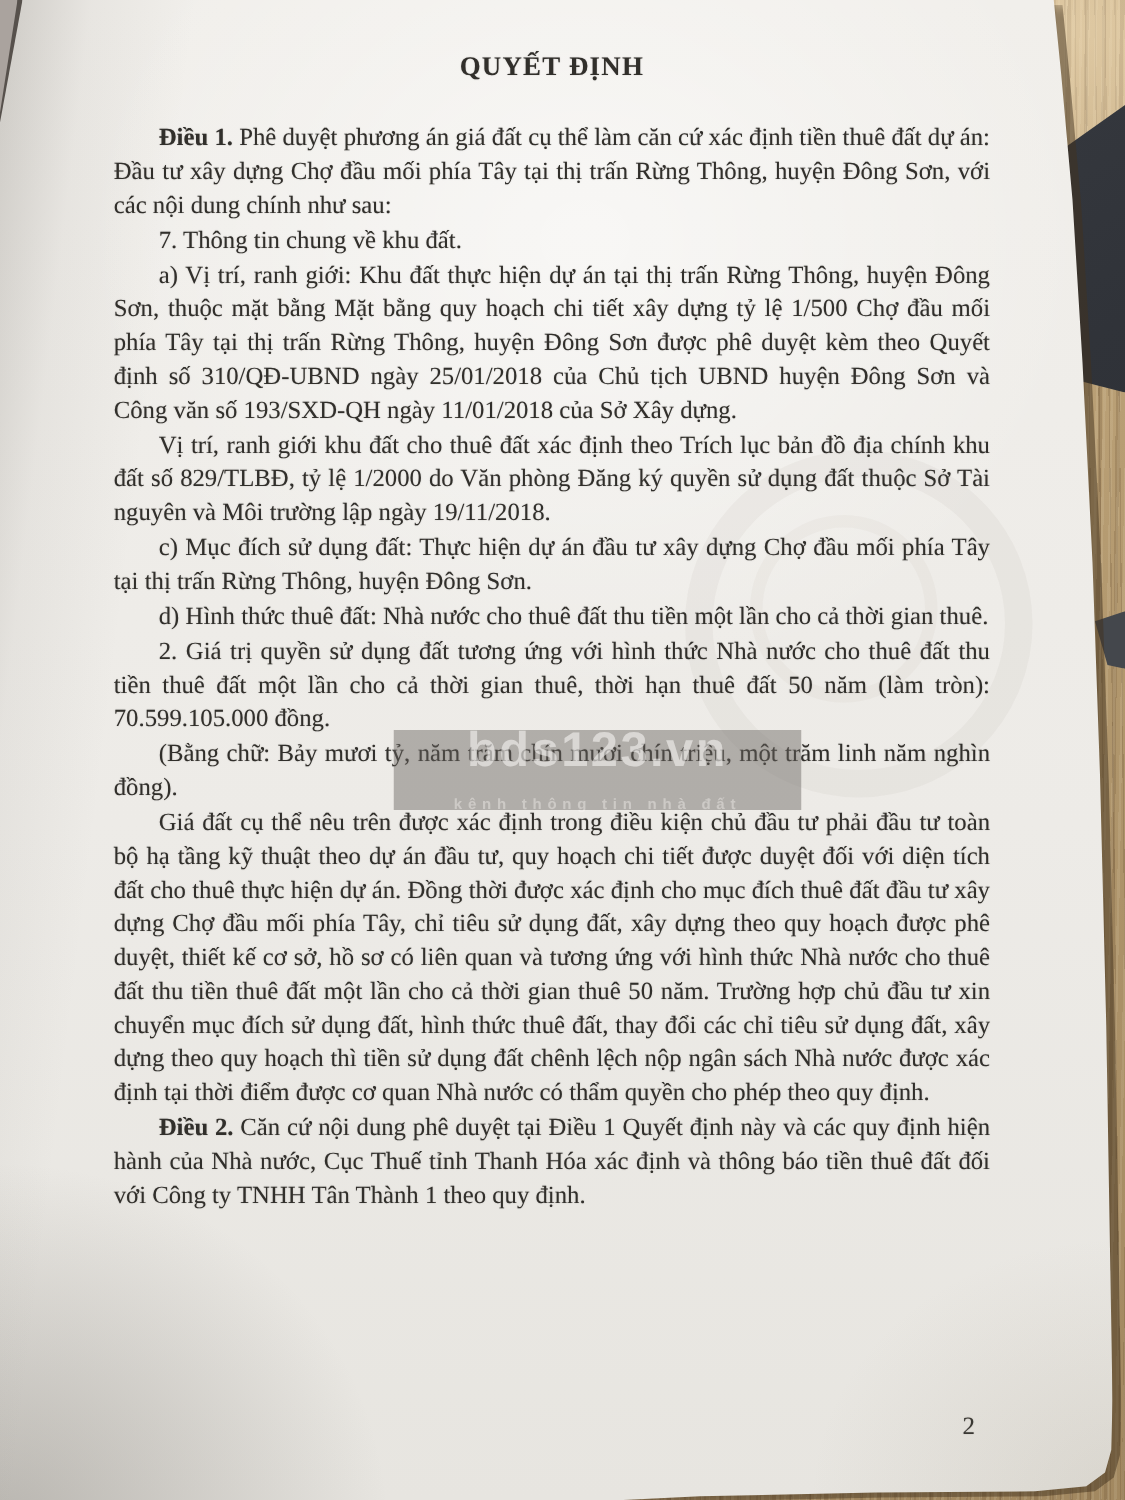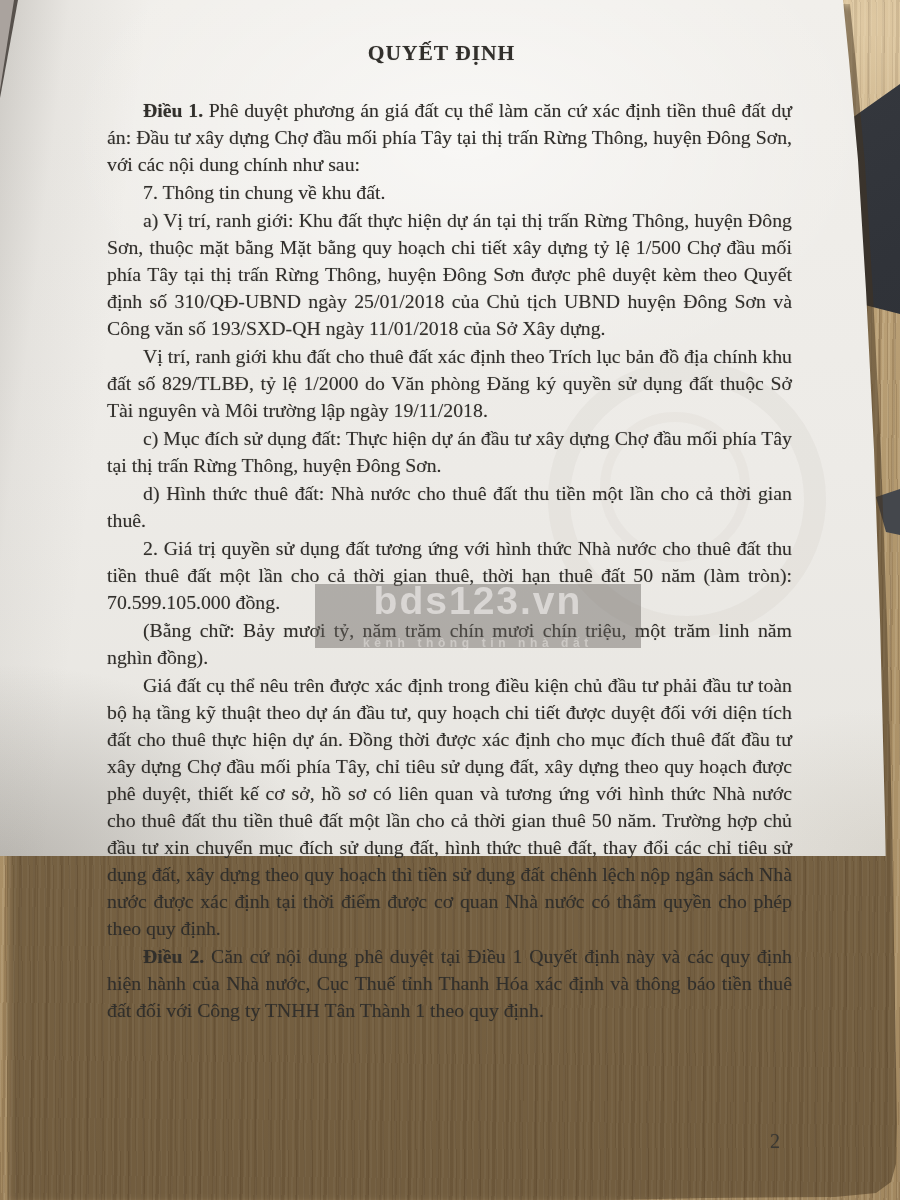--- a/index.html
+++ b/index.html
@@ -23,21 +23,21 @@
     clip-path:polygon(876px 497px, 900px 489px, 900px 535px, 886px 532px);
     background:#44474c;}
 
   
   .paper-shadow{position:absolute;left:0;top:0;width:900px;height:1200px;
     transform:translate(7px,4px);filter:blur(5px);
     clip-path:polygon(0 0,843px 0,849px 60px,858px 160px,866px 290px,874px 450px,880px 620px,885px 820px,888px 1000px,890px 1120px,889px 1160px,884px 1178px,869px 1189px,828px 1193px,700px 1194px,560px 1197px,478px 1201px,0 1201px);
     background:rgba(66,50,30,0.5);}
 
   
-  .paper{position:absolute;left:0;top:0;width:900px;height:856px;
+  .paper{position:absolute;left:0;top:0;width:900px;height:1200px;
     clip-path:polygon(0 0,843px 0,849px 60px,858px 160px,866px 290px,874px 450px,880px 620px,885px 820px,888px 1000px,890px 1120px,889px 1160px,884px 1178px,869px 1189px,828px 1193px,700px 1194px,560px 1197px,478px 1201px,0 1201px);
     background:
       radial-gradient(62% 42% at 52% 16%, rgba(255,255,255,0.55), transparent 72%),
       linear-gradient(97deg, rgba(122,117,109,0.30) 0%, rgba(122,117,109,0.08) 7%, transparent 15%),
       radial-gradient(48% 34% at 0% 102%, rgba(108,103,96,0.38), transparent 72%),
       radial-gradient(40% 25% at 100% 100%, rgba(150,140,120,0.18), transparent 70%),
       linear-gradient(180deg,#f1efeb 0%, #edebe7 55%, #e7e5e0 100%);}
 
   
   .corner-dark{position:absolute;left:0;top:0;width:900px;height:1200px;
@@ -49,21 +49,21 @@
   .seal{position:absolute;left:548px;top:360px;width:234px;height:234px;border-radius:50%;
     border:22px solid rgba(176,168,154,0.10);}
   .seal-inner{position:absolute;left:600px;top:412px;width:130px;height:130px;border-radius:50%;
     border:10px solid rgba(176,168,154,0.08);}
 
   
   .text-col{position:absolute;left:91px;top:30px;width:701px;color:#312f2b;
     font-size:19.8px;line-height:27px;
     text-shadow:0 0 1px rgba(54,50,46,0.35);}
   .doc-title{text-align:center;font-weight:bold;font-size:21.5px;letter-spacing:1px;margin:10px 0 30px 0;}
-  .para{text-align:justify;text-indent:36px;margin:0 0 1px 16px;}
+  .para{text-align:justify;text-indent:36px;margin:0 0 1px 0;}
   .para.italic{}
   .para b{font-weight:bold;}
 
   
   .wm{position:absolute;left:315px;top:584px;width:326px;height:64px;
     background:rgba(104,100,96,0.46);
     display:flex;flex-direction:column;align-items:center;justify-content:center;
     font-family:"Liberation Sans","DejaVu Sans",sans-serif;}
   .wm-brand{font-size:39px;font-weight:bold;line-height:36px;letter-spacing:2px;
     color:rgba(252,250,247,0.55);}

